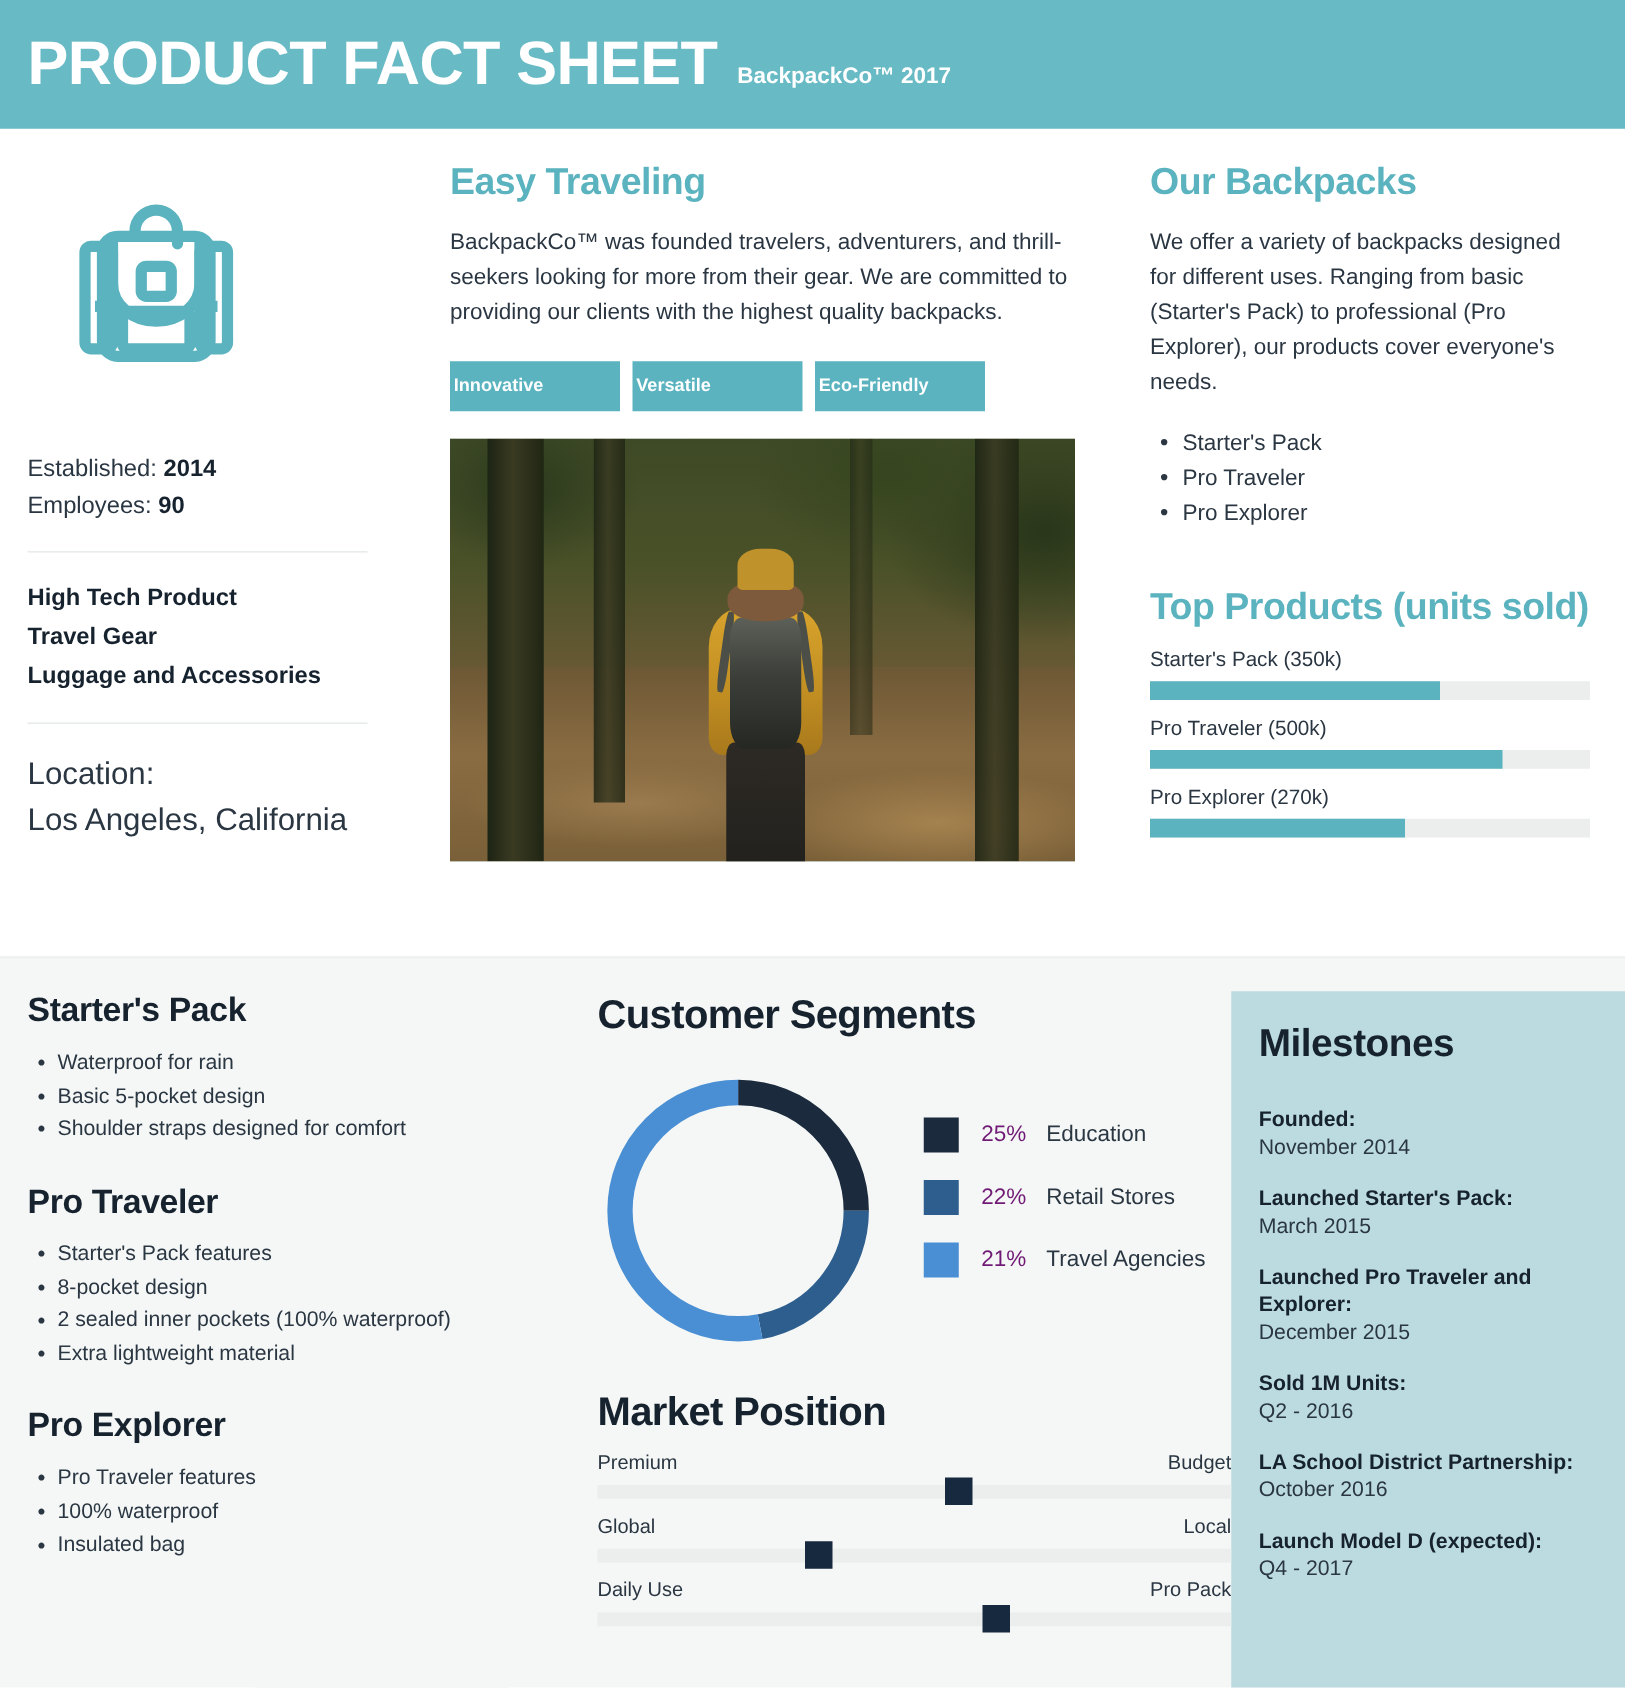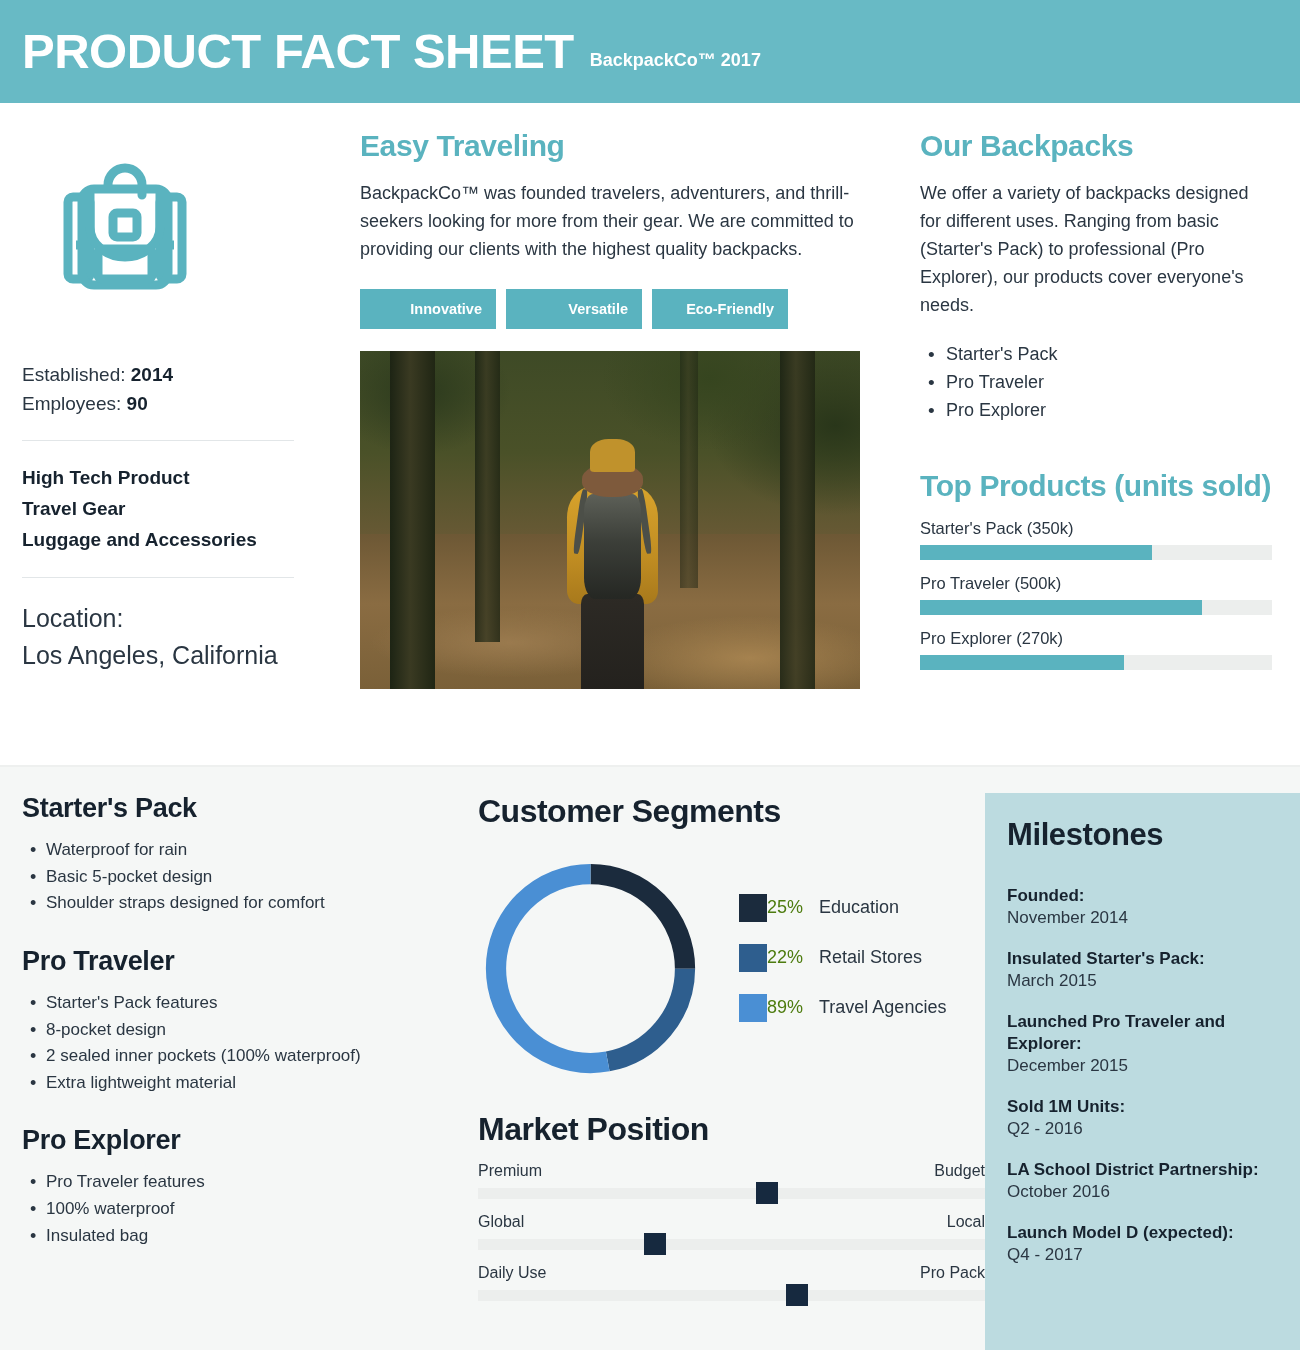--- a/index.html
+++ b/index.html
@@ -69,22 +69,22 @@
     margin-bottom: 16px;
   }
   .body-text { font-size: 18px; line-height: 1.56; color: #2a3642; }
 
   .tags { display: flex; gap: 10px; margin-top: 26px; }
   .tag {
     background: #5ab3bf;
     color: #ffffff;
     font-size: 14.5px;
     font-weight: bold;
-    padding: 12px 14px;
-    text-align: right;
+    padding: 12px 3px;
+    text-align: left;
     min-width: 136px;
   }
 
   
   .photo {
     margin-top: 22px;
     width: 500px;
     height: 338px;
     position: relative;
     overflow: hidden;
@@ -194,21 +194,21 @@
   }
   .prod-block { margin-bottom: 30px; }
 
   .h3big { font-size: 32px; font-weight: bold; color: #16222e; letter-spacing: -0.5px; }
 
   
   .donut-wrap { display: flex; align-items: center; margin-top: 26px; }
   .legend { margin-left: 36px; }
   .leg-row { display: flex; align-items: center; margin-bottom: 22px; }
   .leg-sw { width: 28px; height: 28px; }
-  .leg-pct { font-size: 18px; color: #4d7c0f; width: 42px; }
+  .leg-pct { font-size: 18px; color: #701a75; margin-left: 18px; width: 42px; }
   .leg-lbl { font-size: 18px; color: #2a3642; margin-left: 10px; }
 
   
   .mp { margin-top: 30px; }
   .mp-row { margin-top: 14px; }
   .mp-labels { display: flex; justify-content: space-between; font-size: 16px; color: #2a3642; }
   .mp-track { position: relative; height: 11px; background: #eceeed; margin-top: 8px; }
   .mp-marker {
     position: absolute; top: -6px; width: 22px; height: 22px;
     background: #16293f; transform: translateX(-50%);
@@ -386,21 +386,21 @@
           <div class="leg-pct">25%</div>
           <div class="leg-lbl">Education</div>
         </div>
         <div class="leg-row">
           <div class="leg-sw" style="background: rgb(46, 94, 142);"></div>
           <div class="leg-pct">22%</div>
           <div class="leg-lbl">Retail Stores</div>
         </div>
         <div class="leg-row">
           <div class="leg-sw" style="background: rgb(74, 143, 212);"></div>
-          <div class="leg-pct">89%</div>
+          <div class="leg-pct">21%</div>
           <div class="leg-lbl">Travel Agencies</div>
         </div>
       </div>
     </div>
 
     <div class="mp">
       <div class="h3big">Market Position</div>
 
       <div class="mp-row">
         <div class="mp-labels">
@@ -436,21 +436,21 @@
 
   <div class="b-right">
     <div class="ms-panel">
       <div class="ms-title">Milestones</div>
 
       <div class="ms-item">
         <div class="ms-head">Founded:</div>
         <div class="ms-date">November 2014</div>
       </div>
       <div class="ms-item">
-        <div class="ms-head">Insulated Starter's Pack:</div>
+        <div class="ms-head">Launched Starter's Pack:</div>
         <div class="ms-date">March 2015</div>
       </div>
       <div class="ms-item">
         <div class="ms-head">Launched Pro Traveler and Explorer:</div>
         <div class="ms-date">December 2015</div>
       </div>
       <div class="ms-item">
         <div class="ms-head">Sold 1M Units:</div>
         <div class="ms-date">Q2 - 2016</div>
       </div>

